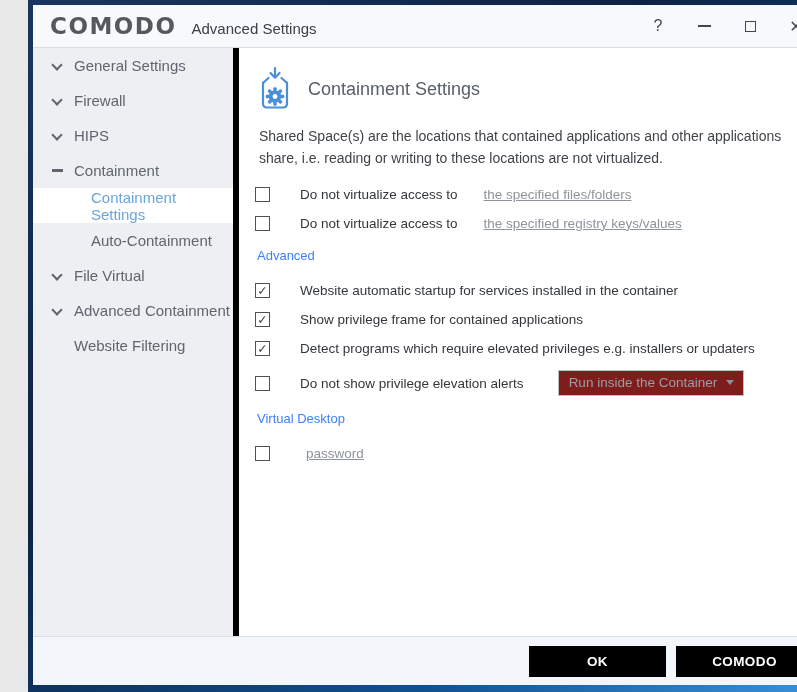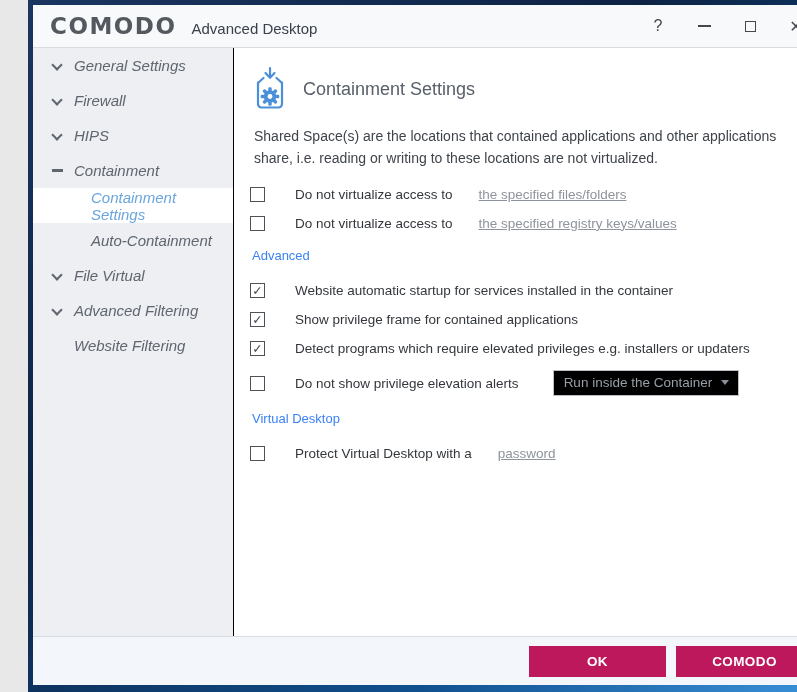--- a/index.html
+++ b/index.html
@@ -15,21 +15,21 @@
   .win-title{font-size:15px;color:#3a414b;margin-left:15px;margin-top:4px;}
   .controls{margin-left:auto;display:flex;align-items:center;height:100%;}
   .ctrl{width:46px;height:100%;display:flex;align-items:center;justify-content:center;color:#42474d;font-size:15px;cursor:default;}
   .ctrl-help{font-size:16px;}
   .min-glyph{display:block;width:13px;border-top:2px solid #42474d;}
   .max-glyph{display:block;width:11px;height:11px;border:1.5px solid #42474d;box-sizing:border-box;}
   .ctrl-close{font-size:16px;}
 
   
   .body{flex:1;display:flex;border-top:1px solid #d9dde1;min-height:0;}
-  .sidebar{width:200px;flex:0 0 200px;background:#edeff2;border-right:1px solid #000000;padding-top:0;font-style:italic;}
+  .sidebar{width:200px;flex:0 0 200px;background:#edeff2;border-right:6px solid #000000;padding-top:0;}
   .nav-item{height:35px;display:flex;align-items:center;padding-left:19px;color:#5f6670;font-size:15px;cursor:default;}
   .chev{width:11px;height:11px;margin-right:11px;position:relative;flex:0 0 11px;}
   .chev-down::before{content:"";position:absolute;top:1px;left:1px;width:6px;height:6px;
      border-right:2px solid #5f6670;border-bottom:2px solid #5f6670;transform:rotate(45deg);}
   .chev-minus::before{content:"";position:absolute;top:4px;left:0;width:11px;height:2.5px;background:#5f6670;}
   .nav-child{padding-left:58px;}
   .nav-child.selected{background:#ffffff;color:#6aa5dc;}
 
   
   .content{flex:1;background:#ffffff;padding:18px 18px 0 16px;min-width:0;}
@@ -37,43 +37,43 @@
   .content-title{font-size:18px;color:#59606a;margin-left:13px;}
   .description{margin:12px 0 0 4px;font-size:14px;color:#3f444a;line-height:1.58;max-width:572px;}
   .rows{margin-top:15px;}
   .row{display:flex;align-items:center;height:20px;margin-bottom:9px;font-size:13.5px;color:#33373c;gap:20px;}
   .cb{width:15px;height:15px;flex:0 0 15px;border:1px solid #4d5258;background:#fff;margin-right:10px;
       display:flex;align-items:center;justify-content:center;font-size:12.5px;color:#383d43;box-sizing:border-box;}
   .row.checked .cb::after{content:"✓";}
   .link{color:#8e949b;text-decoration:underline;margin-left:6px;cursor:pointer;}
   .section-heading{font-size:13px;color:#3b82f6;margin:15px 0 17px 2px;}
   .row-dropdown{height:26px;margin-top:12px;}
-  .dropdown{display:inline-flex;align-items:center;margin-left:14px;background:#000000;border:1px solid #b9bfc5;
+  .dropdown{display:inline-flex;align-items:center;margin-left:14px;background:#7f1d1d;border:1px solid #b9bfc5;
       color:#989fa6;font-size:13.5px;padding:4px 9px 5px 10px;cursor:default;text-align:center;}
   .dd-arrow{margin-left:9px;width:0;height:0;border-left:4px solid transparent;border-right:4px solid transparent;
       border-top:5px solid #8a9097;}
 
   
   .footer{flex:0 0 48px;background:#f3f6fa;border-top:1px solid #d9dde1;display:flex;align-items:center;
       justify-content:flex-end;gap:10px;padding-right:6px;position:relative;}
-  .btn{width:137px;height:31px;background:#be185d;border:none;color:#ffffff;font-family:"Liberation Sans",sans-serif;
+  .btn{width:137px;height:31px;background:#000000;border:none;color:#ffffff;font-family:"Liberation Sans",sans-serif;
       font-weight:bold;font-size:13.5px;letter-spacing:0.4px;display:flex;align-items:center;justify-content:center;cursor:pointer;}
   .grip{position:absolute;right:1px;bottom:1px;width:13px;height:13px;
       background:repeating-linear-gradient(135deg,transparent 0 2px,#9aa3ad 2px 3.5px);
       clip-path:polygon(100% 0,100% 100%,0 100%);}
 </style>
 </head>
 <body>
 
 <div class="frame">
   <div class="window">
 
     <div class="titlebar">
       <span class="logo">COMODO</span>
-      <span class="win-title">Advanced Desktop</span>
+      <span class="win-title">Advanced Settings</span>
       <div class="controls">
         <div class="ctrl ctrl-help">
           <span>?</span>
         </div>
         <div class="ctrl">
           <span class="min-glyph"></span>
         </div>
         <div class="ctrl">
           <span class="max-glyph"></span>
         </div>
@@ -107,21 +107,21 @@
         </div>
         <div class="nav-item nav-child">
           <span>Auto-Containment</span>
         </div>
         <div class="nav-item">
           <span class="chev chev-down"></span>
           <span>File Virtual</span>
         </div>
         <div class="nav-item">
           <span class="chev chev-down"></span>
-          <span>Advanced Filtering</span>
+          <span>Advanced Containment</span>
         </div>
         <div class="nav-item">
           <span class="chev"></span>
           <span>Website Filtering</span>
         </div>
       </div>
 
       <div class="content">
 
         <div class="content-header">
@@ -187,21 +187,20 @@
               <span class="dd-arrow"></span>
             </span>
           </div>
         </div>
 
         <div class="section-heading">Virtual Desktop</div>
 
         <div class="rows">
           <div class="row">
             <span class="cb"></span>
-            <span>Protect Virtual Desktop with a</span>
             <span class="link">password</span>
           </div>
         </div>
 
       </div>
     </div>
 
     <div class="footer">
       <button class="btn">OK</button>
       <button class="btn">COMODO</button>

